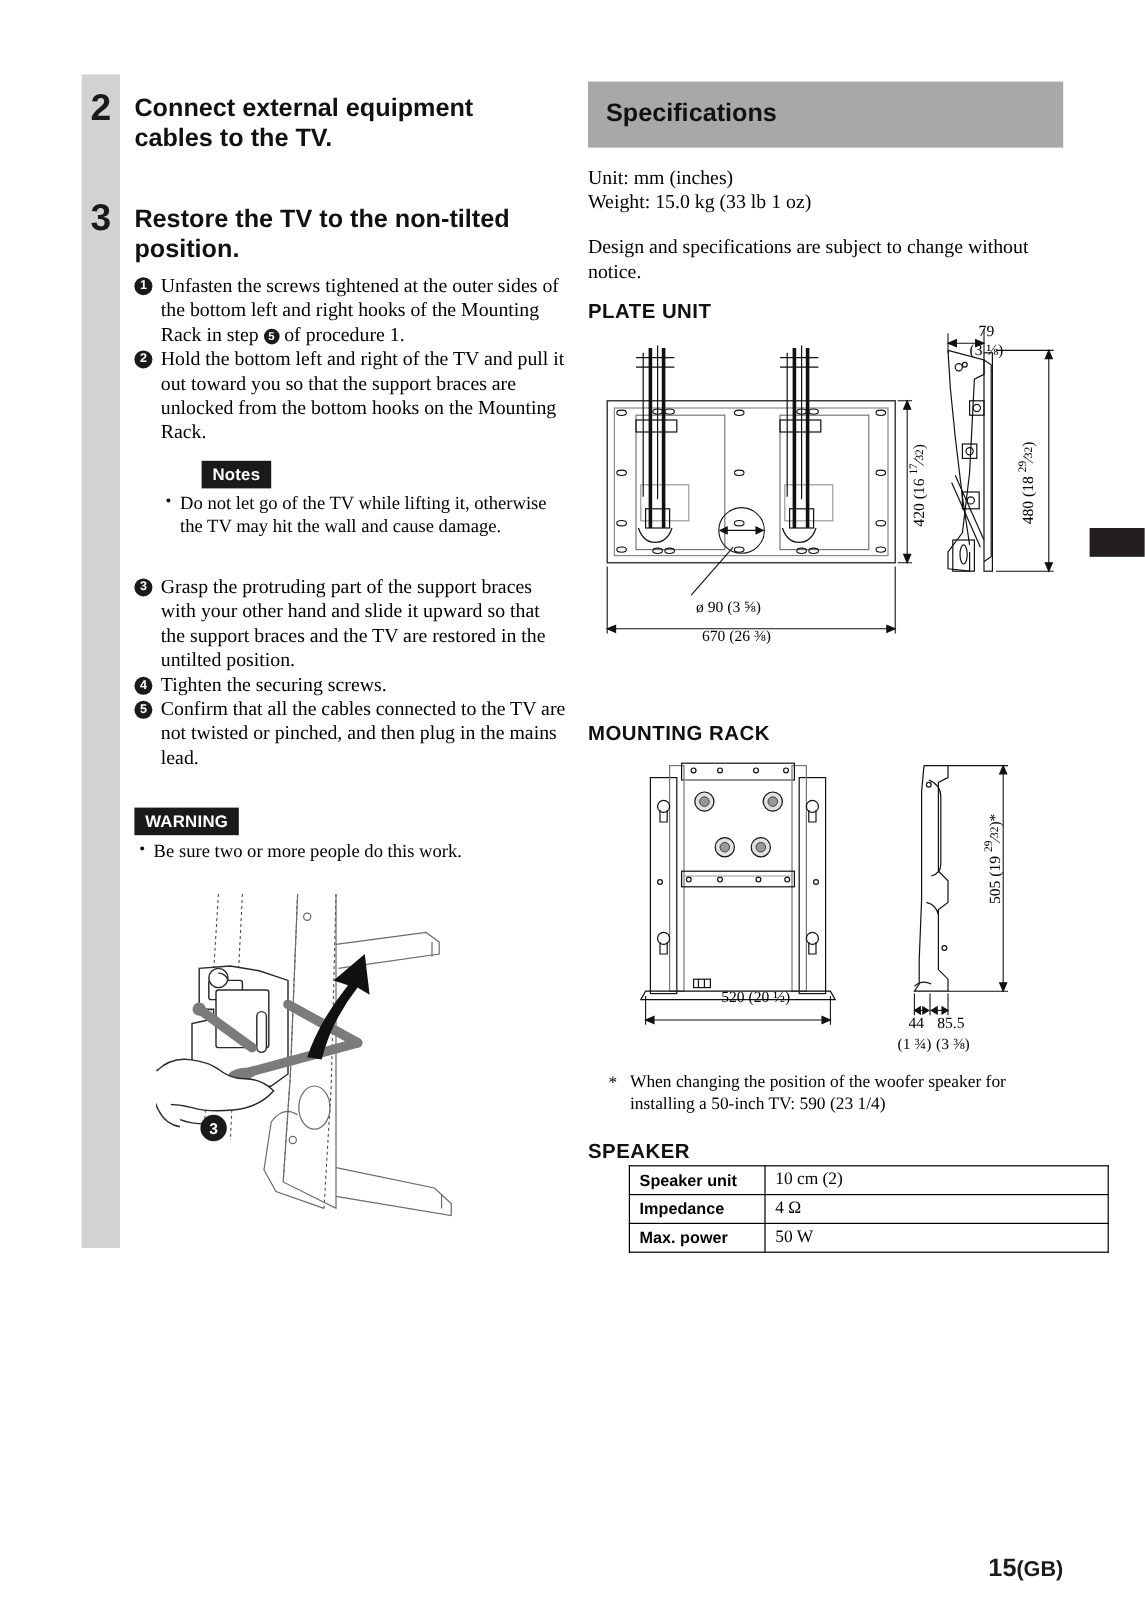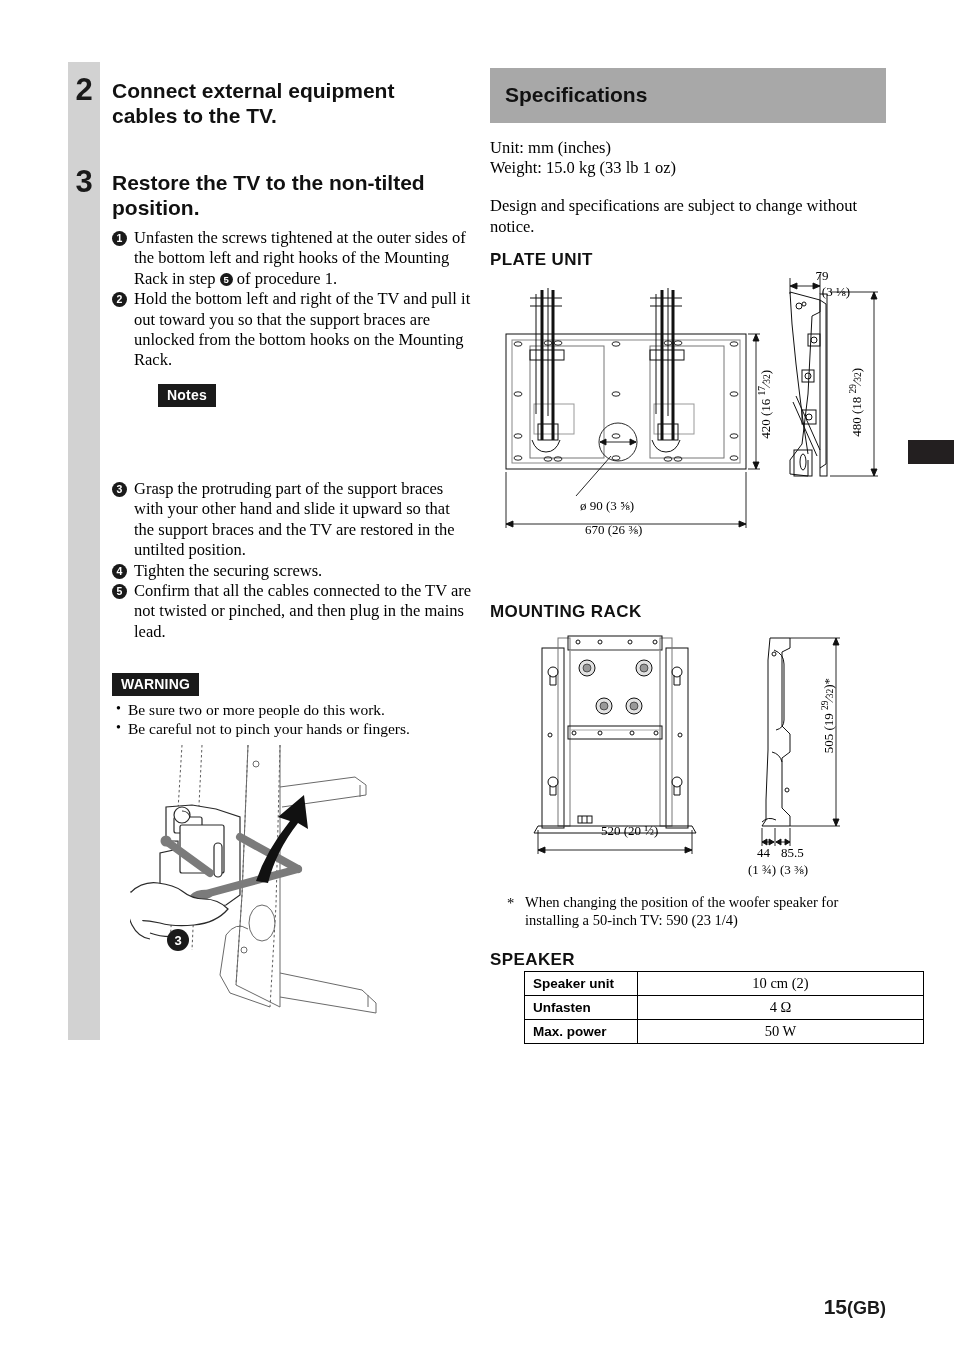--- a/index.html
+++ b/index.html
@@ -123,21 +123,21 @@
     position:absolute; left:524px; top:971px;
     width:400px; border-collapse:collapse;
     font-size:14.5px;
   }
   table.spec td { border:1px solid #000; padding:3px 8px; height:17px; }
   table.spec td.k {
     width:96px;
     font-family:"Liberation Sans", sans-serif;
     font-weight:bold; font-size:13.5px;
   }
-  table.spec td.v { text-align:center; }
+  table.spec td.v { text-align:left; }
 
   .edge-tab {
     position:absolute; right:0; top:440px; width:46px; height:24px;
     background:#231f20;
   }
   .pagenum {
     position:absolute; right:68px; bottom:32px;
     font-family:"Liberation Sans", sans-serif;
     font-weight:bold; font-size:21px; color:#1a1a1a;
   }
@@ -158,44 +158,44 @@
 
   <div class="olist" style="top:228px;">
     <div class="oitem">
       <span class="bnum">1</span><span>Unfasten the screws tightened at the outer sides of the bottom left and right hooks of the Mounting Rack in step </span><span class="inum">5</span><span> of procedure 1.</span>
     </div>
     <div class="oitem">
       <span class="bnum">2</span><span>Hold the bottom left and right of the TV and pull it out toward you so that the support braces are unlocked from the bottom hooks on the Mounting Rack.</span>
     </div>
   </div>
 
-  <div style="position:absolute;left:126px;top:384px;padding-left:32px;">
+  <div style="position:absolute;left:136px;top:384px;padding-left:32px;">
     <span class="tagbox">Notes</span>
   </div>
   <ul class="bullets" style="position:absolute;left:136px;top:410px;width:330px;">
+    <li>Do not let go of the TV while lifting it, otherwise the TV may hit the wall and cause damage.</li>
   </ul>
 
   <div class="olist" style="top:479px;">
     <div class="oitem">
       <span class="bnum">3</span><span>Grasp the protruding part of the support braces with your other hand and slide it upward so that the support braces and the TV are restored in the untilted position.</span>
     </div>
     <div class="oitem">
       <span class="bnum">4</span><span>Tighten the securing screws.</span>
     </div>
     <div class="oitem">
       <span class="bnum">5</span><span>Confirm that all the cables connected to the TV are not twisted or pinched, and then plug in the mains lead.</span>
     </div>
   </div>
 
   <div style="position:absolute;left:112px;top:673px;">
     <span class="tagbox">WARNING</span>
   </div>
   <ul class="bullets" style="position:absolute;left:114px;top:700px;width:350px;">
     <li>Be sure two or more people do this work.</li>
-    <li>Be careful not to pinch your hands or fingers.</li>
   </ul>
 
   <div class="illus">
     <svg width="340" height="285" viewBox="0 0 340 285">
       <g fill="none" stroke="#4a4a4a" stroke-width="0.9" stroke-dasharray="2.5 2.5">
         <path d="M52 0 L44 130 L40 200"></path>
         <path d="M72 0 L66 120 L62 205"></path>
         <path d="M118 0 L112 150 L106 240"></path>
         <path d="M150 0 L146 160 L140 262"></path>
       </g>
@@ -347,21 +347,21 @@
 
         <path d="M16 260 L256 260"></path>
         <path d="M16 260 l7 -3 l0 6 Z" fill="#111"></path>
         <path d="M256 260 l-7 -3 l0 6 Z" fill="#111"></path>
         <path d="M16 208 L16 264 M256 208 L256 264"></path>
       </g>
     </svg>
   </div>
 
   <div class="dim" style="position:absolute;left:802px;top:268px;text-align:center;width:40px;">79</div>
-  <div class="dim" style="position:absolute;left:794px;top:284px;text-align:right;width:56px;">(3 ⅛)</div>
+  <div class="dim" style="position:absolute;left:794px;top:284px;text-align:center;width:56px;">(3 ⅛)</div>
   <div class="dim-v" style="left:757px;top:370px;">420 (16 <sup class="n">17</sup>⁄<sub class="d">32</sub>)</div>
   <div class="dim-v" style="left:848px;top:368px;">480 (18 <sup class="n">29</sup>⁄<sub class="d">32</sub>)</div>
   <div class="dim" style="position:absolute;left:580px;top:498px;">ø 90 (3 ⅝)</div>
   <div class="dim" style="position:absolute;left:585px;top:522px;">670 (26 ⅜)</div>
 
   <div class="sec-label" style="top:602px;">MOUNTING RACK</div>
 
   <div style="position:absolute;left:490px;top:630px;width:400px;height:250px;">
     <svg width="400" height="250" viewBox="0 0 400 250">
       <g stroke="#111" fill="none" stroke-width="1">
@@ -461,21 +461,21 @@
 
   <div class="sec-label" style="top:950px;">SPEAKER</div>
 
   <table class="spec">
     <tbody>
         <tr>
       <td class="k">Speaker unit</td>
       <td class="v">10 cm (2)</td>
     </tr>
     <tr>
-      <td class="k">Unfasten</td>
+      <td class="k">Impedance</td>
       <td class="v">4 Ω</td>
     </tr>
     <tr>
       <td class="k">Max. power</td>
       <td class="v">50 W</td>
     </tr>
   </tbody>
     </table>
 
   <div class="edge-tab"></div>

